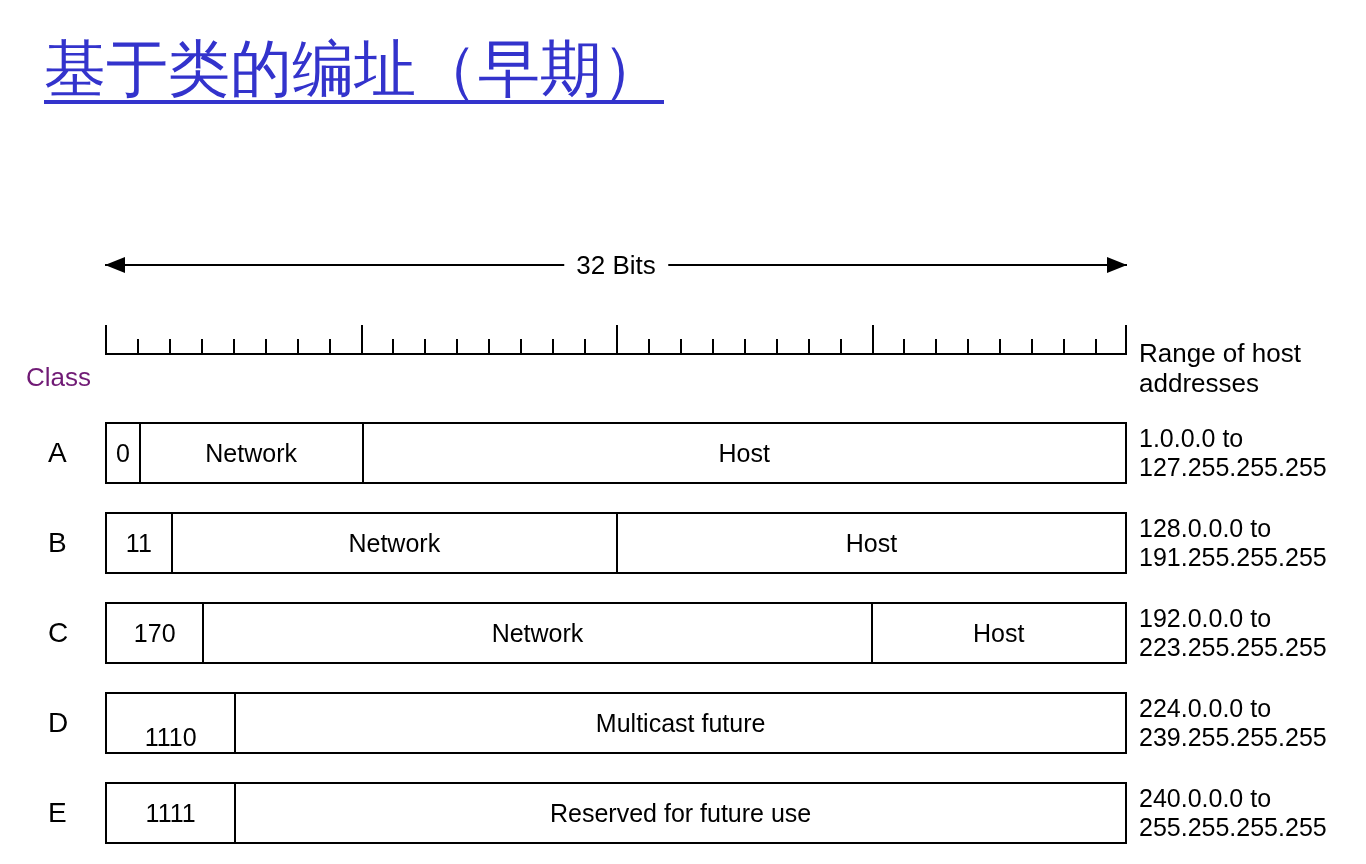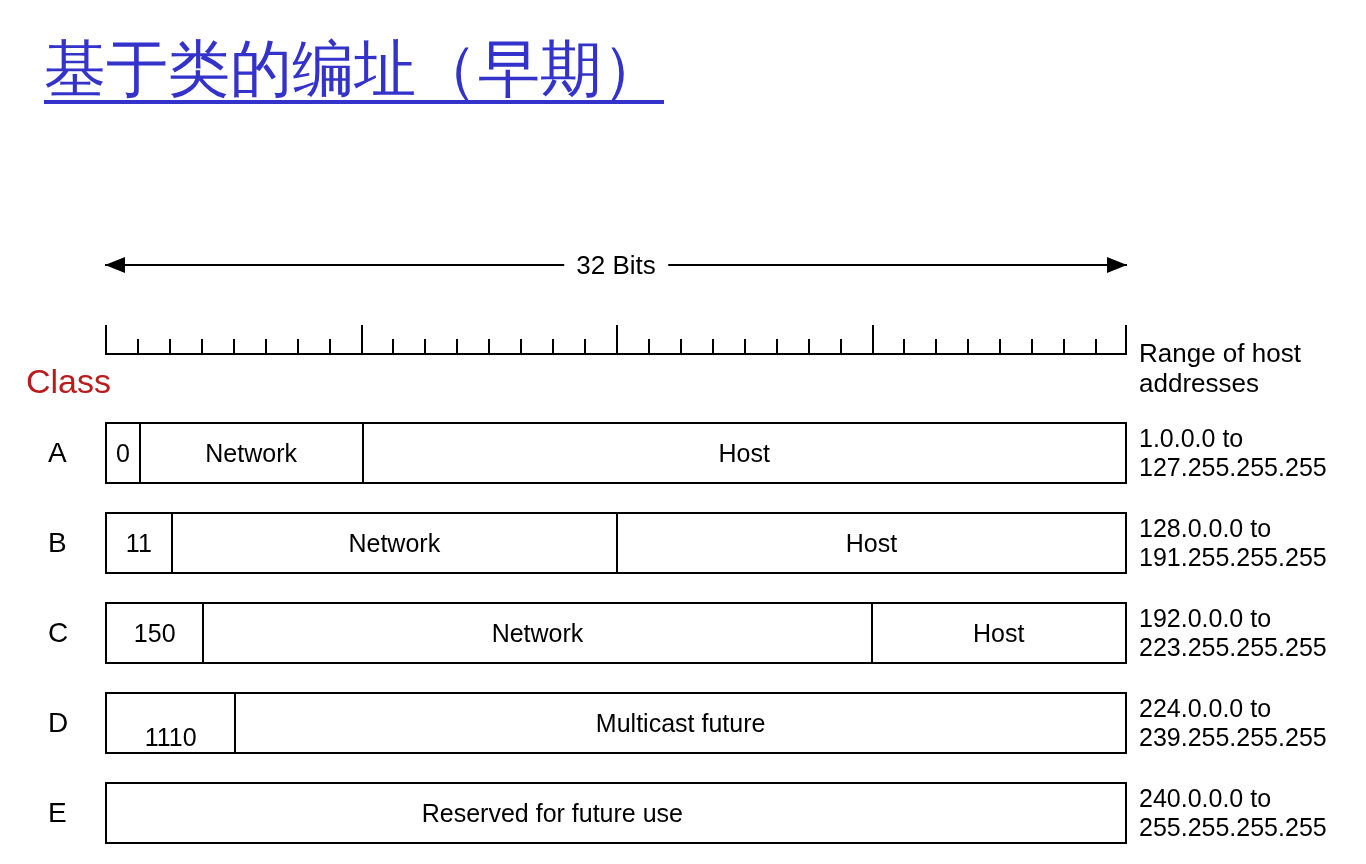--- a/index.html
+++ b/index.html
@@ -104,22 +104,22 @@
     background: #000;
   }
   #ruler .tick.minor { height: 16px; }
   #ruler .tick.major { height: 30px; }
 
   
   #class-caption {
     position: absolute;
     left: 26px;
     top: 136px;
-    font-size: 34px;
-    color: #b91c1c;
+    font-size: 26px;
+    color: #701a75;
     white-space: nowrap;
   }
 
   
   #range-header {
     position: absolute;
     left: 1139px;
     top: 112px;
     font-size: 26px;
     line-height: 30px;
@@ -258,21 +258,21 @@
           <div class="field" style="flex: 0 0 50%;">Host</div>
         </div>
         <div class="row-range">
           <span>128.0.0.0 to</span>
           <span>191.255.255.255</span>
         </div>
       </div>
       <div class="class-row" style="top: 376px;">
         <div class="row-letter">C</div>
         <div class="row-bar">
-          <div class="field" style="flex: 0 0 9.375%;">150</div>
+          <div class="field" style="flex: 0 0 9.375%;">170</div>
           <div class="field" style="flex: 0 0 65.625%;">Network</div>
           <div class="field" style="flex: 0 0 25%;">Host</div>
         </div>
         <div class="row-range">
           <span>192.0.0.0 to</span>
           <span>223.255.255.255</span>
         </div>
       </div>
       <div class="class-row" style="top: 466px;">
         <div class="row-letter">D</div>
@@ -281,20 +281,21 @@
           <div class="field" style="flex: 0 0 87.5%;">Multicast future</div>
         </div>
         <div class="row-range">
           <span>224.0.0.0 to</span>
           <span>239.255.255.255</span>
         </div>
       </div>
       <div class="class-row" style="top: 556px;">
         <div class="row-letter">E</div>
         <div class="row-bar">
+          <div class="field" style="flex: 0 0 12.5%;">1111</div>
           <div class="field" style="flex: 0 0 87.5%;">Reserved for future use</div>
         </div>
         <div class="row-range">
           <span>240.0.0.0 to</span>
           <span>255.255.255.255</span>
         </div>
       </div>
     </div>
 
 </div>

